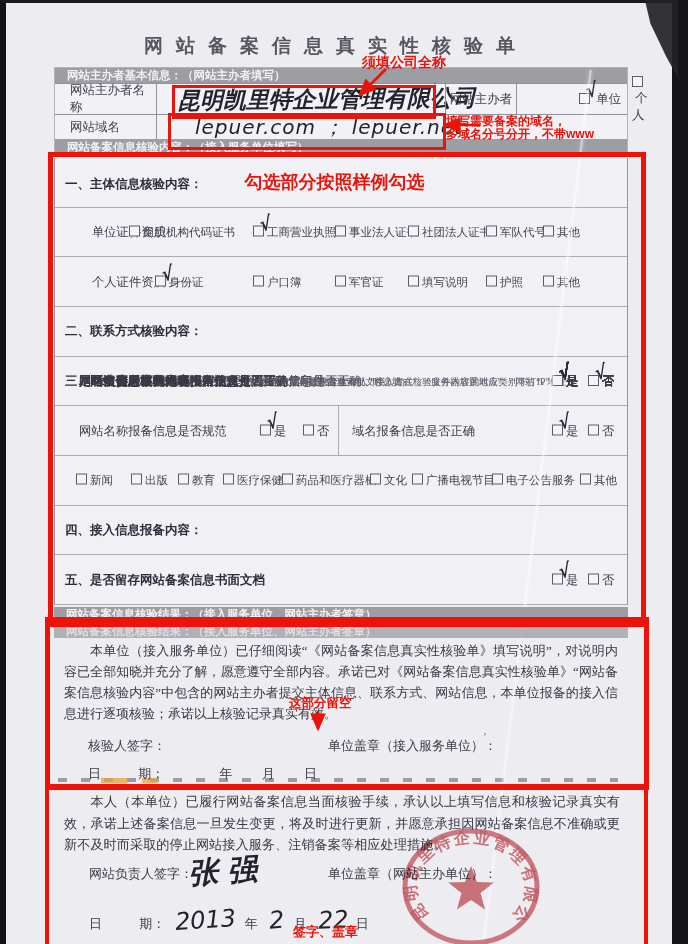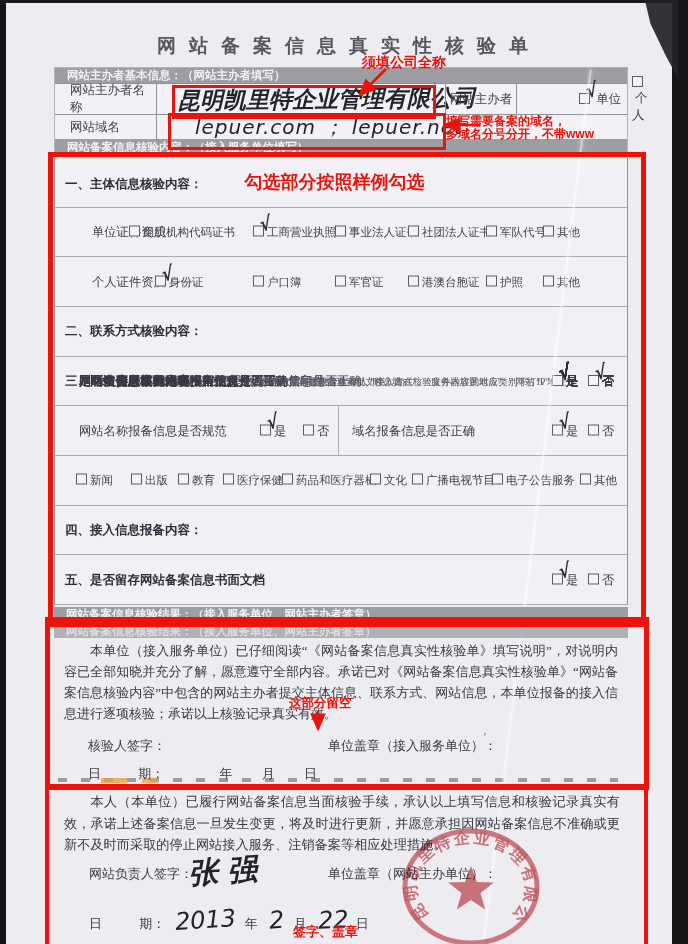--- a/index.html
+++ b/index.html
@@ -6,21 +6,21 @@
   .stage{position:relative;width:688px;height:944px;background:#141417;overflow:hidden;
          font-family:"Liberation Serif","DejaVu Serif",serif;color:#3b3b46;}
   .paper{position:absolute;left:6px;top:3px;right:16px;bottom:0;background:#ececf1;}
   .edge-top{position:absolute;left:0;top:0;width:688px;height:3px;background:#1a1a1d;}
   .edge-right{position:absolute;right:0;top:0;width:16px;height:944px;background:#161619;}
   .corner-tr{position:absolute;right:10px;top:0;width:46px;height:78px;background:#232327;
              clip-path:polygon(28% 0,100% 0,100% 100%,74% 72%,40% 30%);opacity:.92;}
   .crease{position:absolute;left:474px;top:60px;width:2px;height:900px;background:rgba(255,255,255,.55);
           transform:rotate(7deg);transform-origin:bottom left;box-shadow:0 0 4px rgba(255,255,255,.5);}
   .title{position:absolute;left:0;top:30px;width:660px;text-align:center;font-size:19px;font-weight:bold;
-         color:#56565f;letter-spacing:13px;padding-left:13px;}
+         color:#56565f;letter-spacing:13px;}
   .graybar{position:absolute;background:#9d9da4;color:#f1f1f5;font-family:"Liberation Sans","DejaVu Sans",sans-serif;
            font-weight:bold;font-size:11.5px;line-height:15px;padding-left:12px;box-sizing:border-box;white-space:nowrap;overflow:hidden;}
   
   .info{position:absolute;left:48px;top:64px;width:574px;background:#f2f1f6;border:1px solid #85899299;box-sizing:border-box;}
   .irow{position:relative;border-top:1px solid #8d929b;height:30px;}
   .irow.r2{height:24px;}
   .icell{position:absolute;top:0;bottom:0;display:flex;align-items:center;font-size:12.5px;color:#41414c;}
   .lab1{left:0;width:102px;padding-left:15px;border-right:1px solid #8d929b;box-sizing:border-box;}
   .val1{left:102px;width:288px;}
   .typ{left:390px;width:72px;border-left:1px solid #8d929b;border-right:1px solid #8d929b;box-sizing:border-box;justify-content:center;}
@@ -105,21 +105,21 @@
           <span class="opt" style="left: 280px;"><span class="cb"></span><span class="optlab">事业法人证书</span></span>
           <span class="opt" style="left: 353px;"><span class="cb"></span><span class="optlab">社团法人证书</span></span>
           <span class="opt" style="left: 431px;"><span class="cb"></span><span class="optlab">军队代号</span></span>
           <span class="opt" style="left: 488px;"><span class="cb"></span><span class="optlab">其他</span></span>
         </div>
         <div class="row options">
           <span class="optlbl">个人证件资质：</span>
           <span class="opt" style="left: 100px;"><span class="cb"></span><i class="tick">√</i><span class="optlab">身份证</span></span>
           <span class="opt" style="left: 198px;"><span class="cb"></span><span class="optlab">户口簿</span></span>
           <span class="opt" style="left: 280px;"><span class="cb"></span><span class="optlab">军官证</span></span>
-          <span class="opt" style="left: 353px;"><span class="cb"></span><span class="optlab">港澳台胞证</span></span>
+          <span class="opt" style="left: 353px;"><span class="cb"></span><span class="optlab">填写说明</span></span>
           <span class="opt" style="left: 431px;"><span class="cb"></span><span class="optlab">护照</span></span>
           <span class="opt" style="left: 488px;"><span class="cb"></span><span class="optlab">其他</span></span>
         </div>
         <div class="row yn">
           <span class="lbl">网站主办者、网站负责人证件号码报备信息是否正确</span>
           <span class="yn" style="left: 497px;"><span class="cb"></span><i class="tick">√</i><span style="margin-left: 3px;">是</span></span>
           <span class="yn" style="left: 533px;"><span class="cb"></span><span style="margin-left: 3px;">否</span></span>
         </div>
         <div class="row yn">
           <span class="lbl">是否留存网站主办者、网站负责人证件复印件</span>

